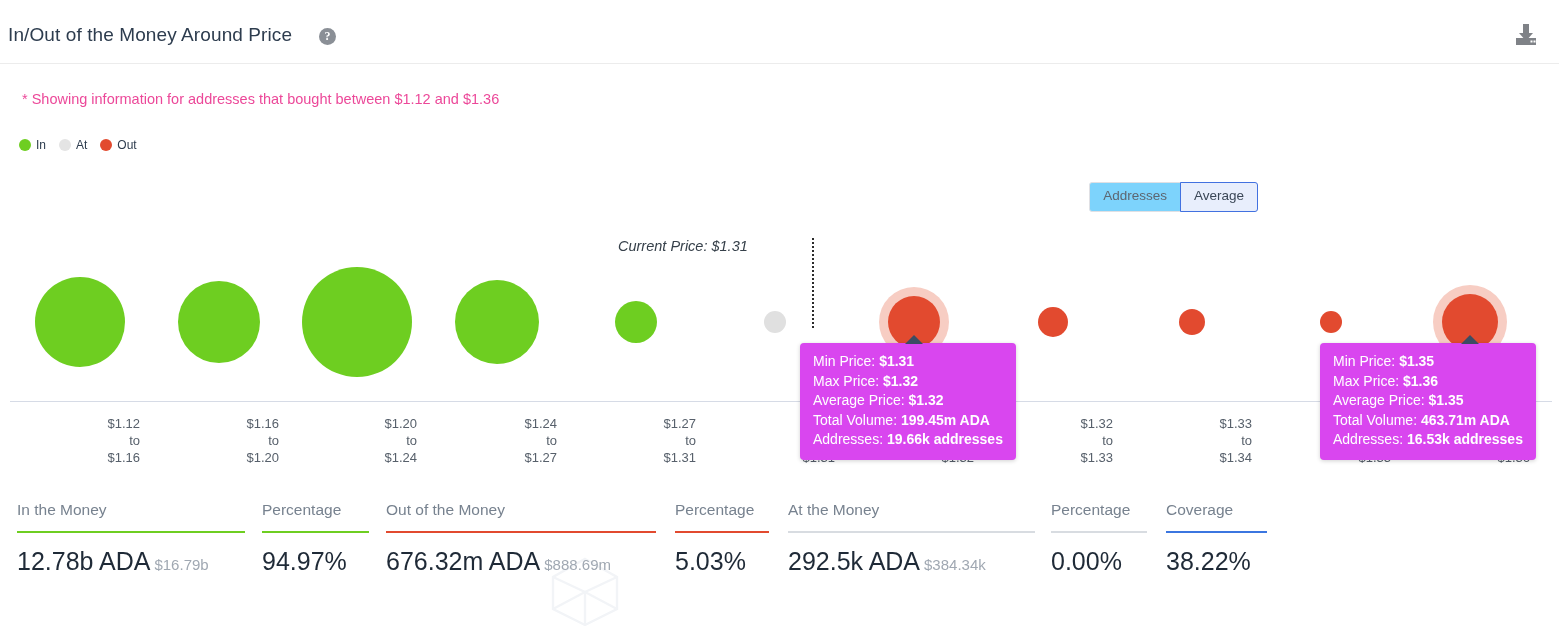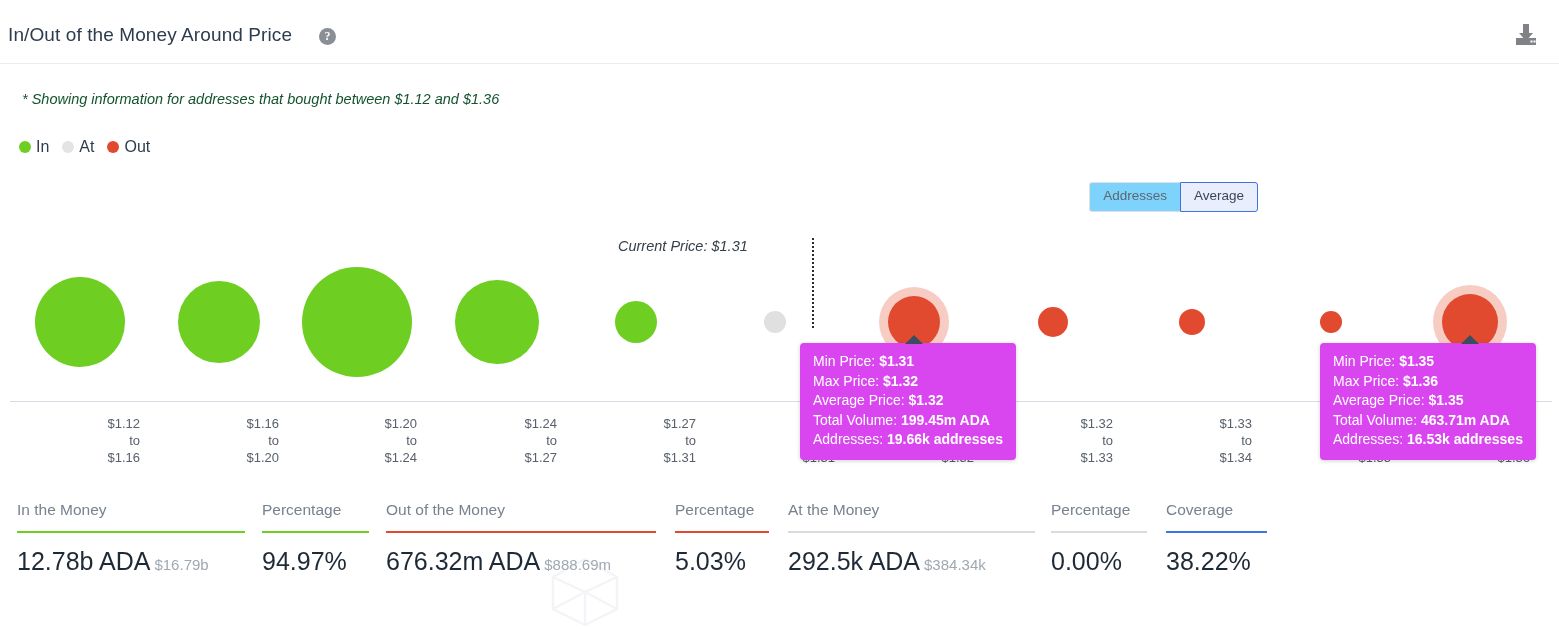--- a/index.html
+++ b/index.html
@@ -31,27 +31,27 @@
     cursor: pointer;
   }
   .download-btn {
     position: absolute; right: 20px; top: 23px;
     width: 26px; height: 24px; cursor: pointer;
   }
 
   
   .subtitle {
     position: absolute; left: 22px; top: 91px;
-    font-size: 14.5px; font-style: italic; color: #14532d;
+    font-size: 14.5px; color: #ec4899;
     white-space: nowrap;
   }
   .legend {
     position: absolute; left: 19px; top: 139px;
     display: flex; align-items: center; gap: 0;
-    font-size: 16px; color: #2d3c4e;
+    font-size: 12px; color: #2d3c4e;
   }
   .legend-item { display: flex; align-items: center; margin-right: 13px; }
   .legend-dot { width: 12px; height: 12px; border-radius: 50%; margin-right: 5px; }
   .legend-label { line-height: 1; }
 
   
   .toggle-group {
     position: absolute; right: 5px; top: 182px;
     display: flex;
   }

